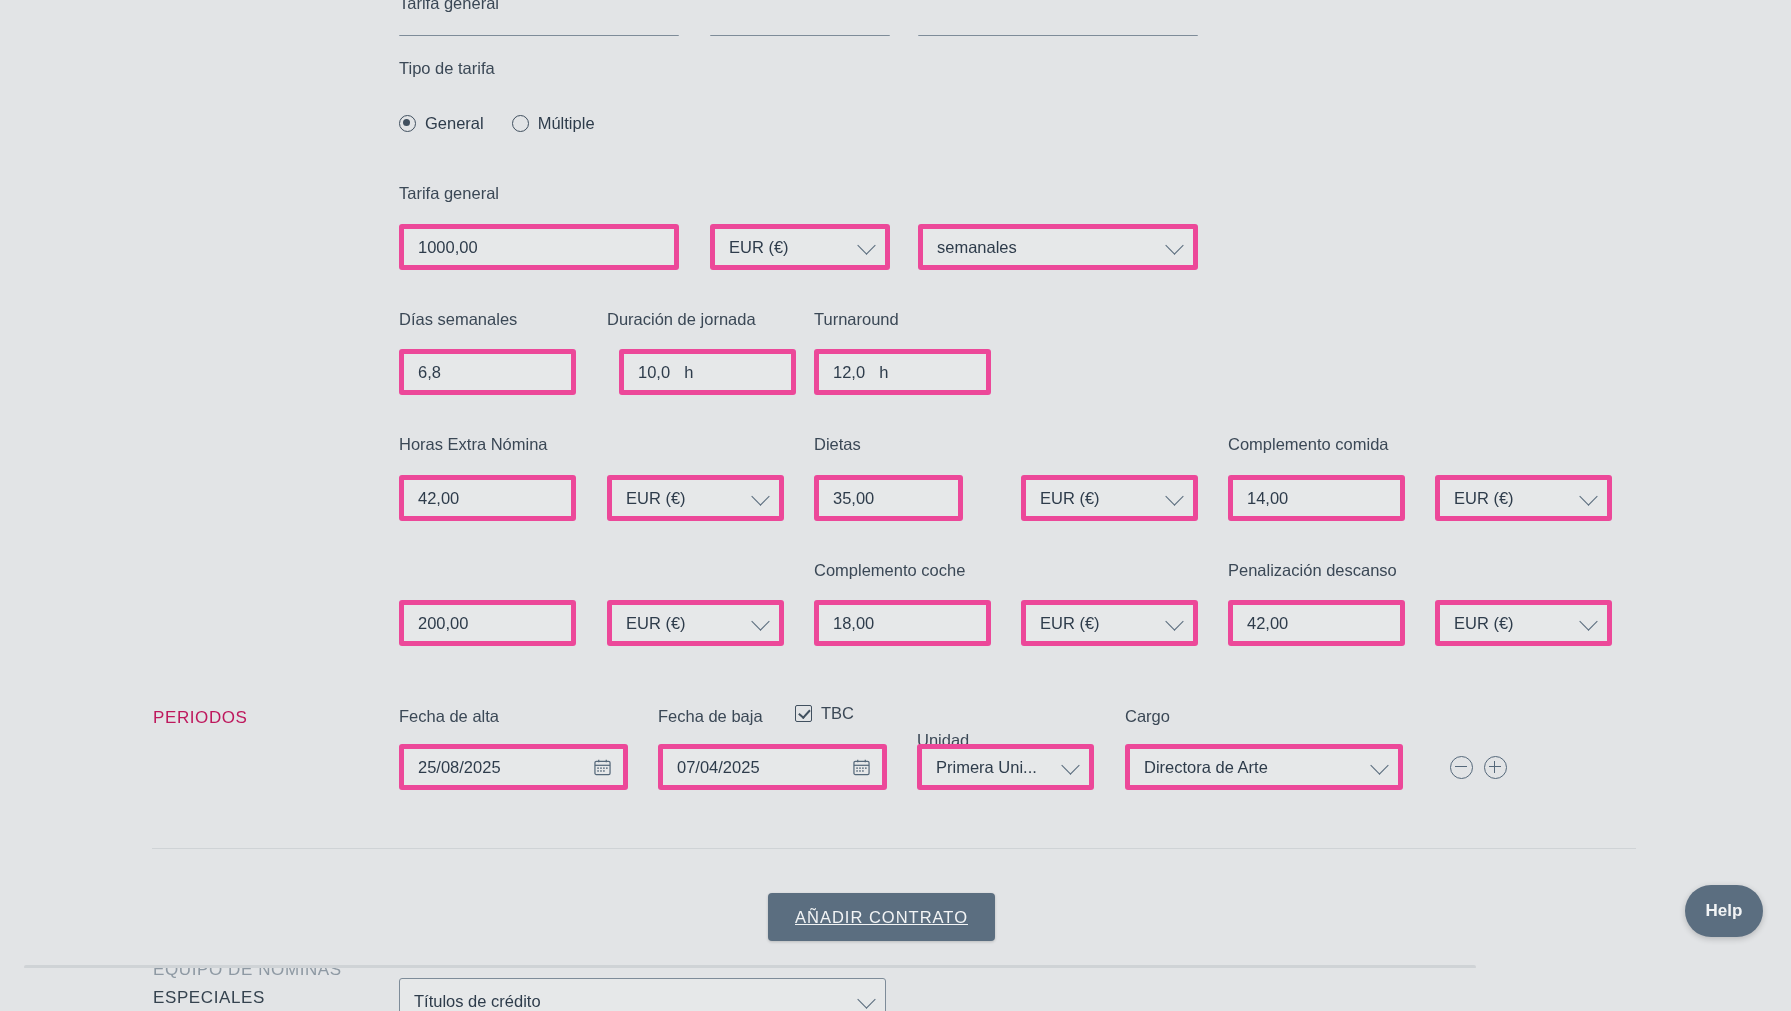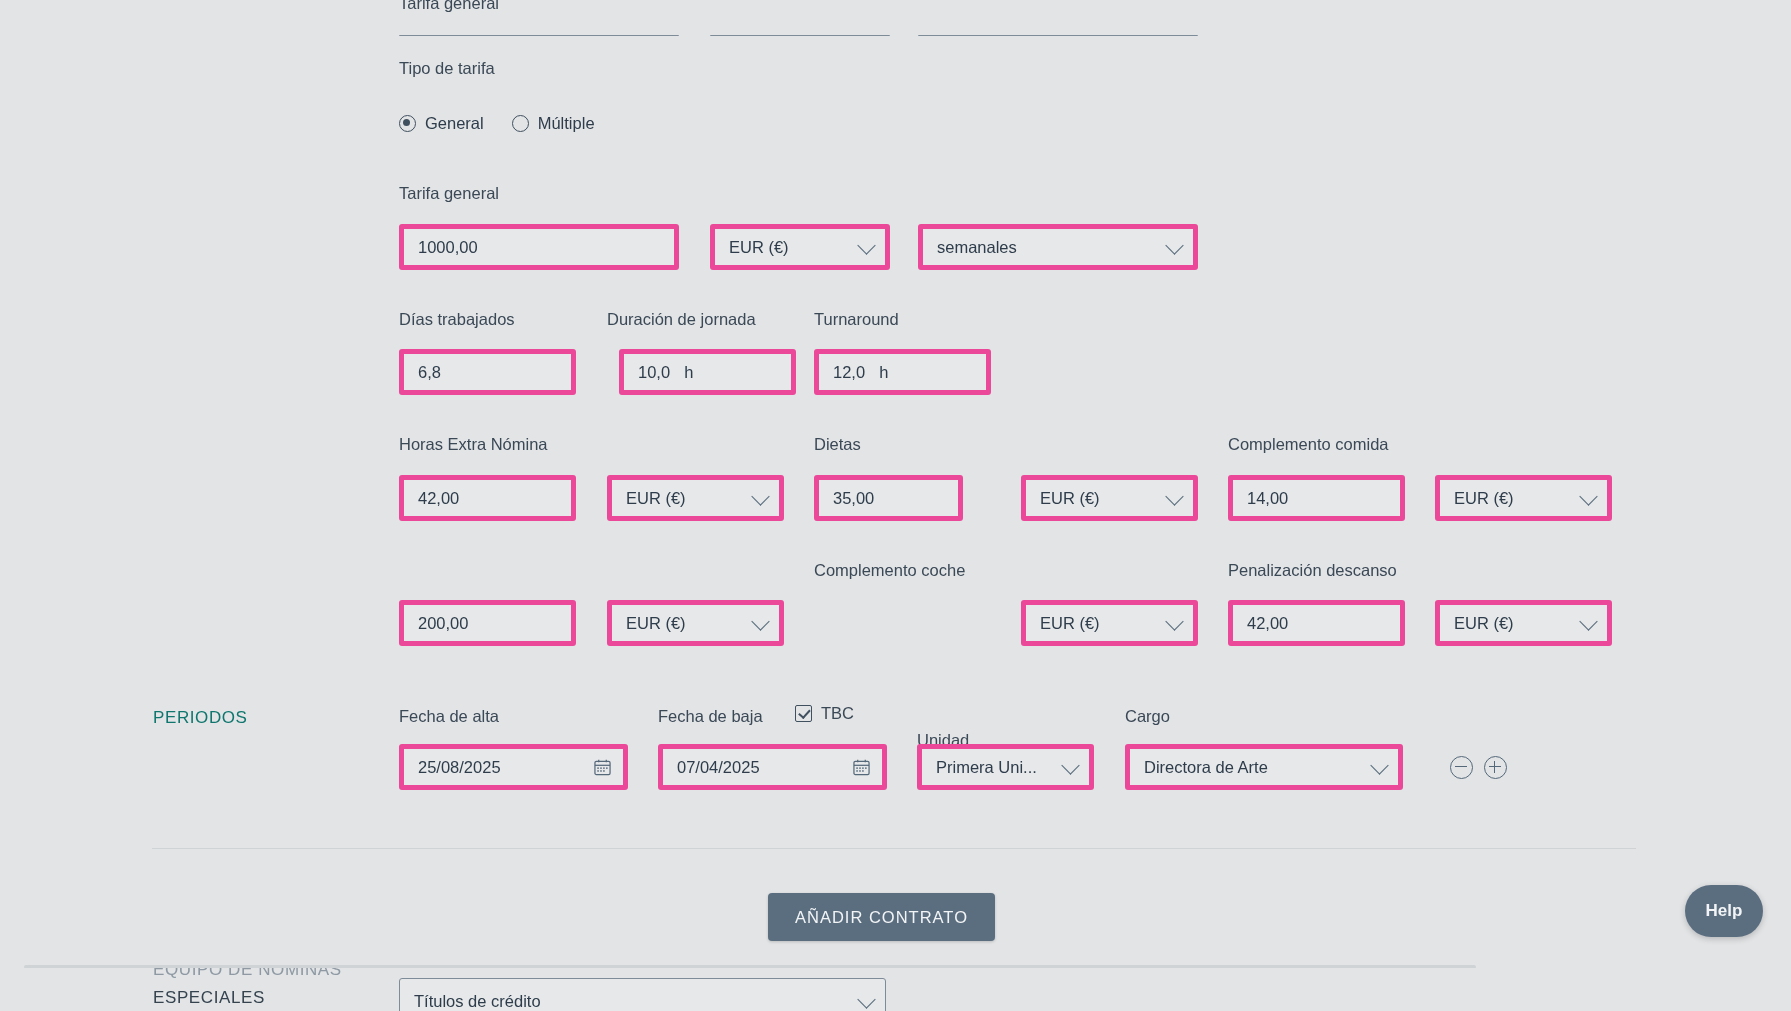--- a/index.html
+++ b/index.html
@@ -109,21 +109,21 @@
     border-right: 2px solid #41505f;
     border-bottom: 2px solid #41505f;
     transform: rotate(42deg);
   }
 
   
   .section-title {
     position: absolute;
     font-size: 17px;
     letter-spacing: 0.6px;
-    color: #0f766e;
+    color: #be185d;
   }
 
   
   .rbtn {
     position: absolute;
     width: 23px; height: 23px;
     border: 1.6px solid #55687a;
     border-radius: 50%;
   }
   .rbtn::before {
@@ -157,20 +157,21 @@
     width: 227px; height: 48px;
     background: #5b6e80;
     color: #f2f4f5;
     border: none;
     border-radius: 4px;
     font-size: 16.5px;
     letter-spacing: 1px;
     font-family: "Liberation Sans", sans-serif;
     cursor: pointer;
     box-shadow: 0 1px 3px rgba(0,0,0,0.18);
+    text-decoration: underline;
   }
 
   .help-btn {
     position: absolute;
     left: 1685px; top: 885px;
     width: 78px; height: 52px;
     background: #5b6e80;
     color: #f2f4f5;
     border: none;
     border-radius: 26px;
@@ -260,21 +261,21 @@
   </div>
   <div class="ctrl sel" style="position:absolute; left:710px; top:224px; width:180px;">
     <span class="val">EUR (€)</span>
     <span class="chev"></span>
   </div>
   <div class="ctrl sel" style="position:absolute; left:918px; top:224px; width:280px;">
     <span class="val">semanales</span>
     <span class="chev"></span>
   </div>
 
-  <div class="lbl" style="position:absolute; left:399px; top:311px;">Días trabajados</div>
+  <div class="lbl" style="position:absolute; left:399px; top:311px;">Días semanales</div>
   <div class="ctrl" style="position:absolute; left:399px; top:349px; width:177px;">
     <span class="val">6,8</span>
   </div>
 
   <div class="lbl" style="position:absolute; left:607px; top:311px;">Duración de jornada</div>
   <div class="ctrl" style="position:absolute; left:619px; top:349px; width:177px;">
     <span class="val">10,0</span>
     <span class="suffix">h</span>
   </div>
 
@@ -314,20 +315,23 @@
   <div class="lbl" style="position:absolute; left:399px; top:562px;margin-top:44px;">Equipo - box rental</div>
   <div class="ctrl" style="position:absolute; left:399px; top:600px; width:177px;">
     <span class="val">200,00</span>
   </div>
   <div class="ctrl sel" style="position:absolute; left:607px; top:600px; width:177px;">
     <span class="val">EUR (€)</span>
     <span class="chev"></span>
   </div>
 
   <div class="lbl" style="position:absolute; left:814px; top:562px;">Complemento coche</div>
+  <div class="ctrl" style="position:absolute; left:814px; top:600px; width:177px;">
+    <span class="val">18,00</span>
+  </div>
   <div class="ctrl sel" style="position:absolute; left:1021px; top:600px; width:177px;">
     <span class="val">EUR (€)</span>
     <span class="chev"></span>
   </div>
 
   <div class="lbl" style="position:absolute; left:1228px; top:562px;">Penalización descanso</div>
   <div class="ctrl" style="position:absolute; left:1228px; top:600px; width:177px;">
     <span class="val">42,00</span>
   </div>
   <div class="ctrl sel" style="position:absolute; left:1435px; top:600px; width:177px;">

